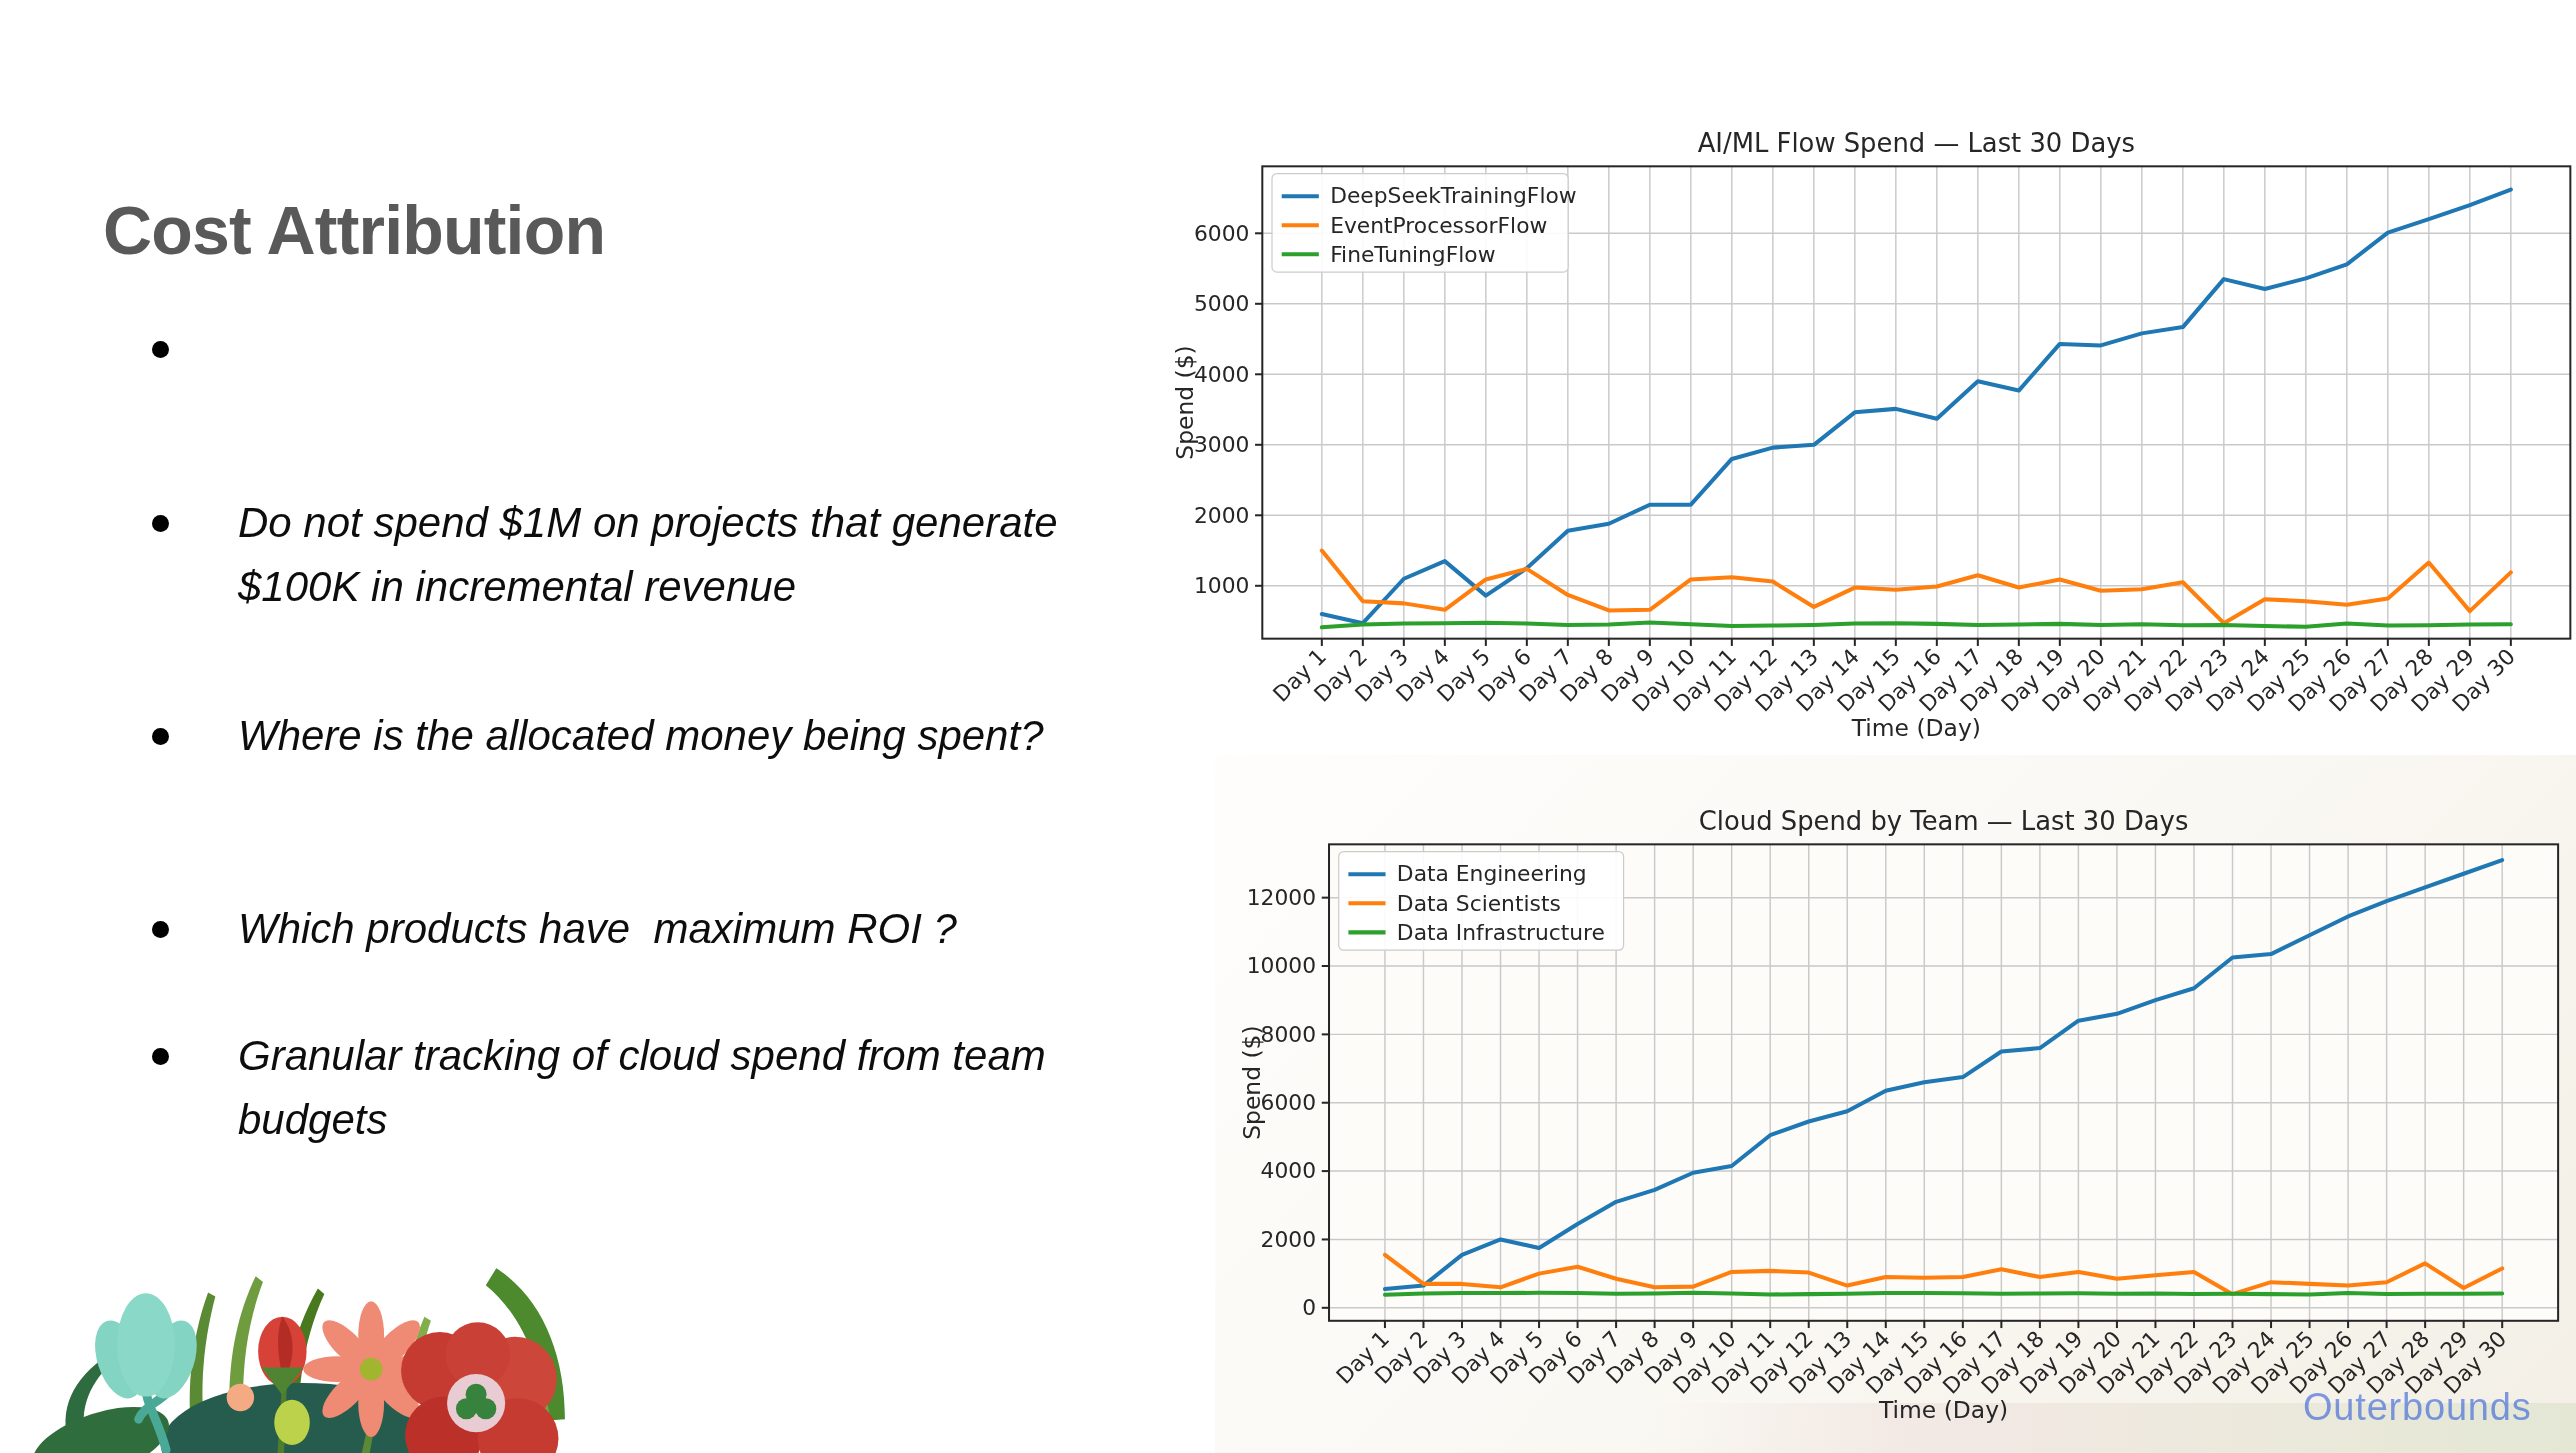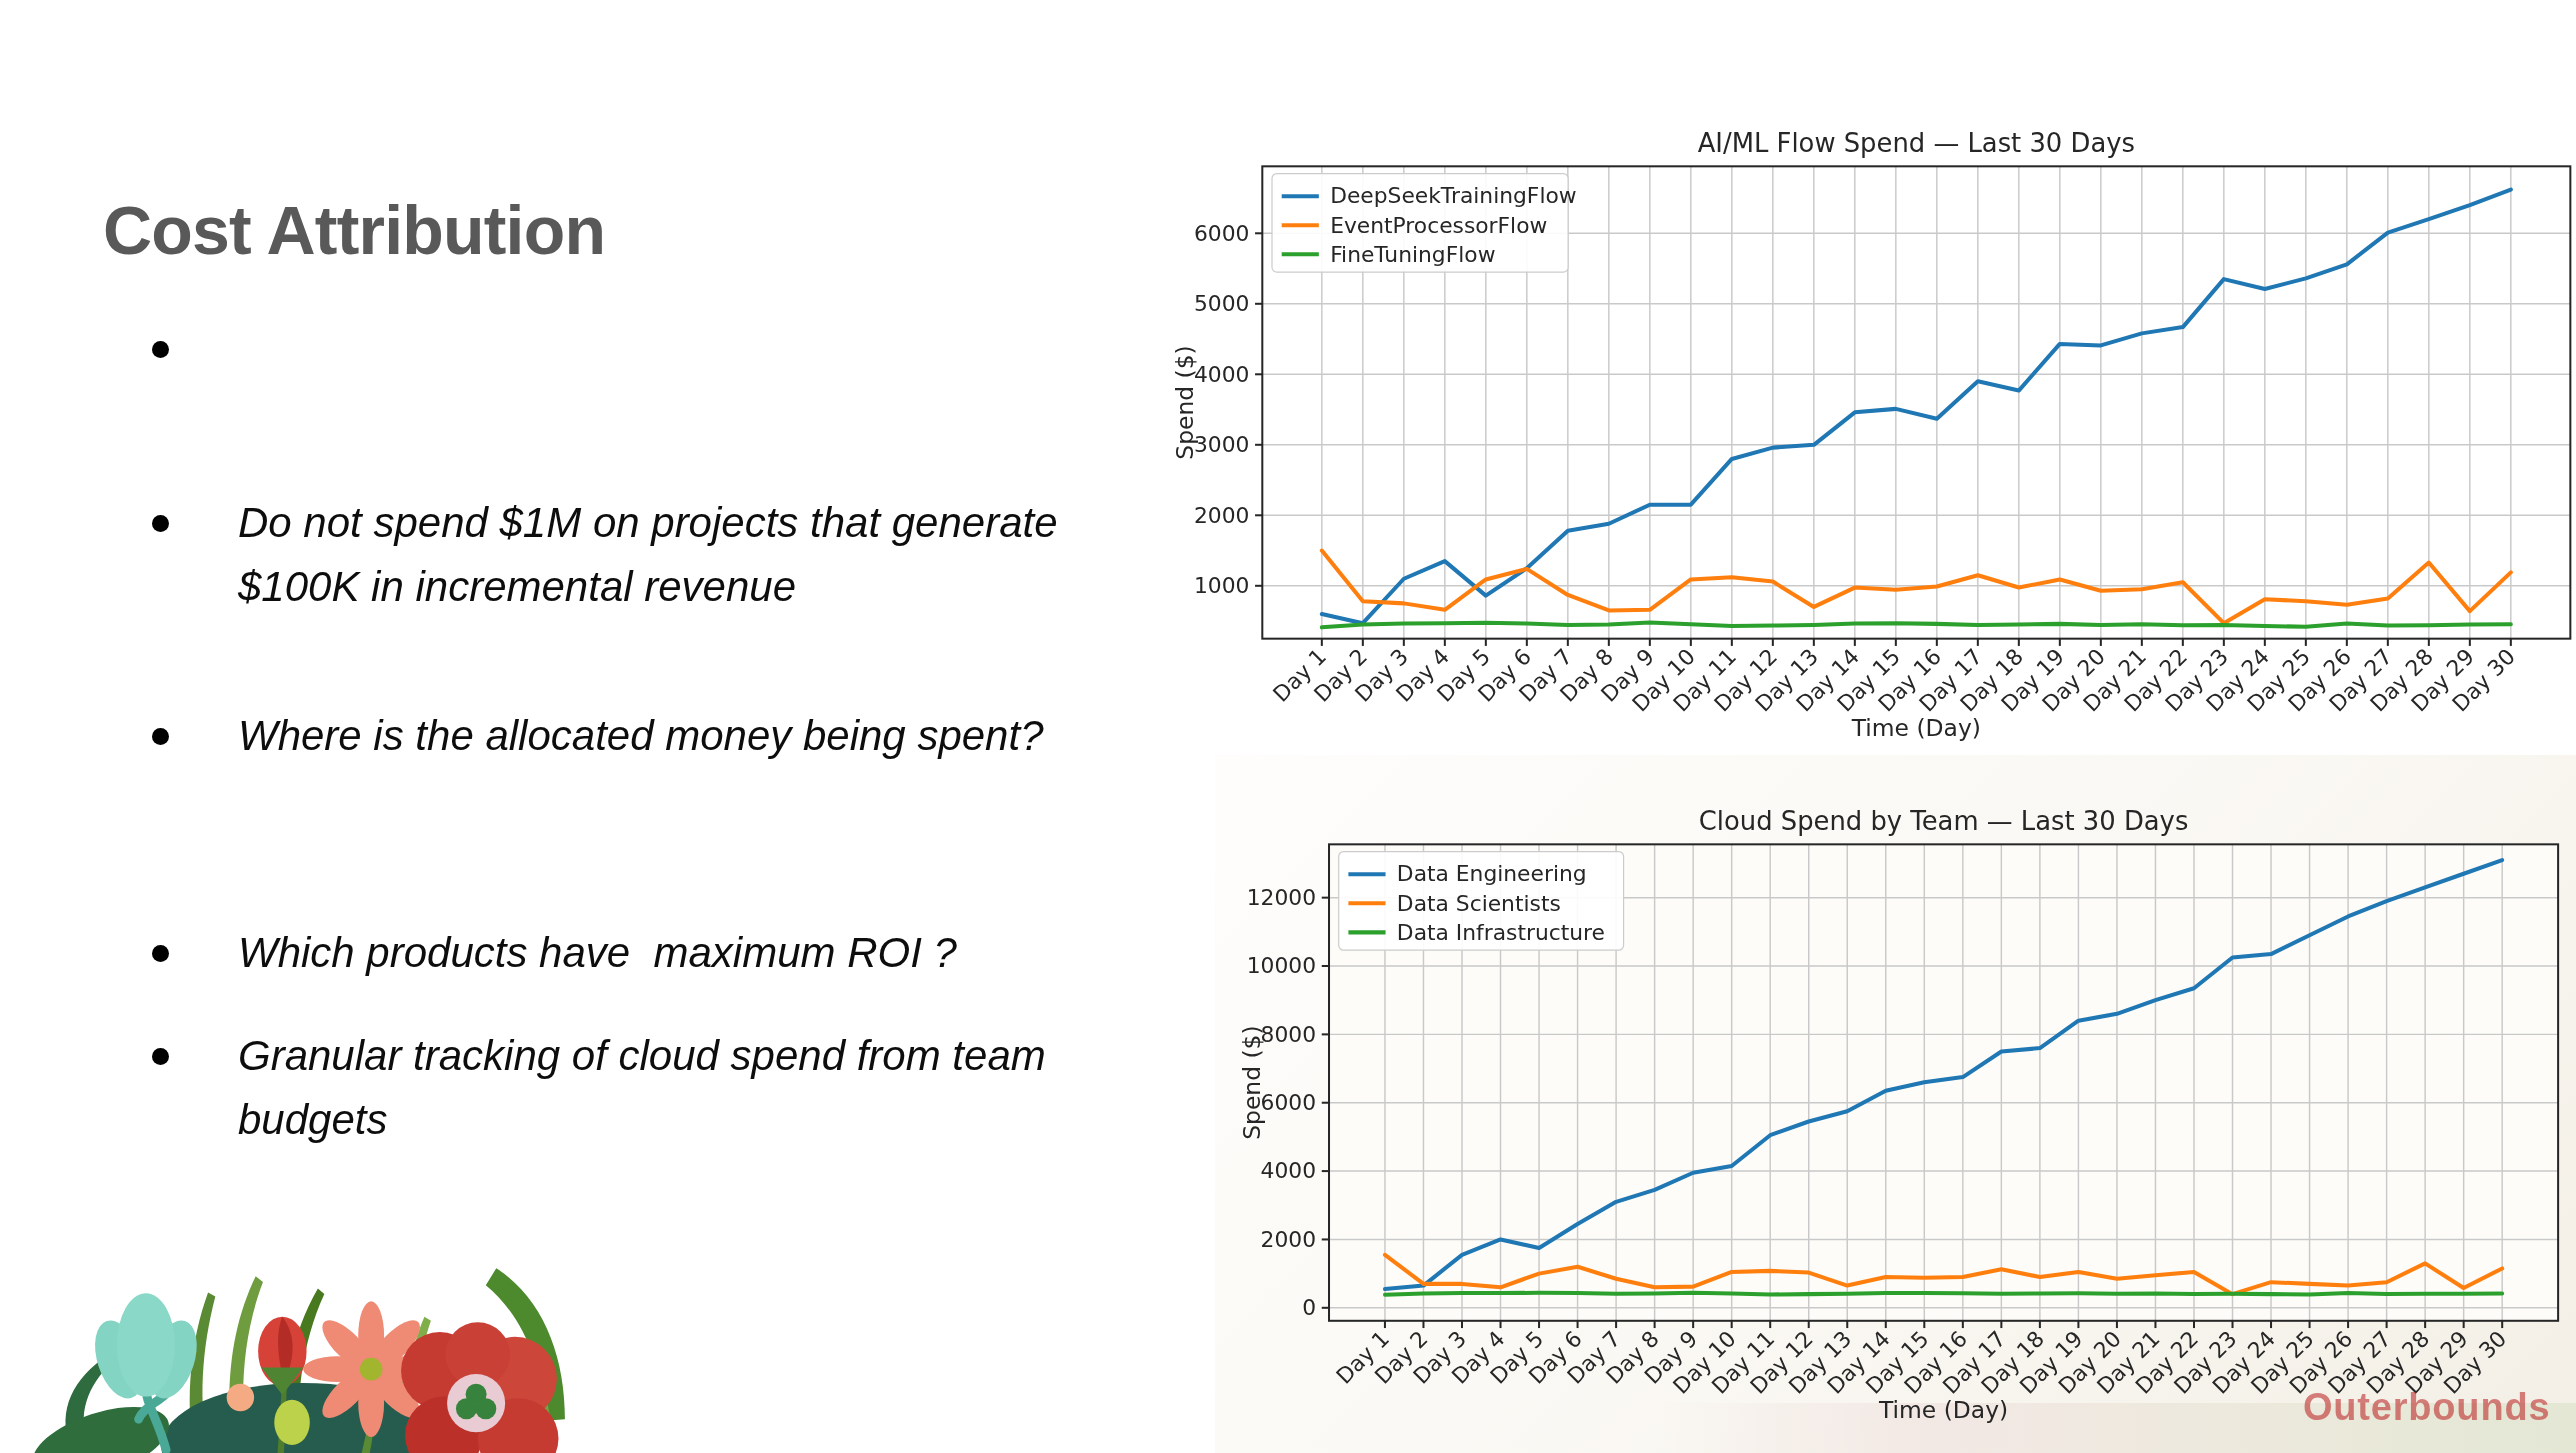--- a/index.html
+++ b/index.html
@@ -12,29 +12,29 @@
   .bg-strip{position:absolute;left:1655px;top:1403px;width:921px;height:50px;
             background:linear-gradient(90deg, rgba(244,236,232,0) 0%, #f2e8e4 30%, #ece9dc 65%, #e3e7d4 100%);}
 
   .page-title{position:absolute;left:103px;top:147px;font-size:68px;font-weight:700;
               color:#595959;letter-spacing:-0.8px;line-height:1.1;}
 
   .bullets{position:absolute;left:149px;top:0;width:1026px;}
   .bullet{position:absolute;left:0;padding-left:89px;}
   .bullet .dot{position:absolute;left:3.2px;top:24px;width:17px;height:17px;border-radius:50%;background:#000;}
   .bullet .txt{font-size:42px;font-style:italic;color:#0d0d0d;line-height:64px;white-space:pre-wrap;}
-  #b0{top:317px;} #b1{top:491px;} #b2{top:704px;} #b3{top:897px;margin-top:24px;} #b4{top:1024px;}
+  #b0{top:317px;} #b1{top:491px;} #b2{top:704px;} #b3{top:897px;} #b4{top:1024px;}
 
   .chart{position:absolute;}
   #chart1{left:1163px;top:121px;width:1413px;height:630px;}
   #chart2{left:1211px;top:787px;width:1365px;height:663px;}
   svg text{font-family:"DejaVu Sans","Liberation Sans",sans-serif;}
 
-  .watermark{position:absolute;left:2303px;top:1386px;font-size:38px;font-weight:700;
-             color:#b91c1c;opacity:0.55;letter-spacing:0.8px;}
+  .watermark{position:absolute;left:2303px;top:1386px;font-size:38px;font-weight:400;
+             color:#1d4ed8;opacity:0.55;letter-spacing:0.8px;}
 
   .flowers{position:absolute;left:24px;top:1248px;width:549px;height:206px;}
 </style>
 </head>
 <body>
 
 <div class="slide">
 
   <div class="bg-panel"></div>
   <div class="bg-strip"></div>

